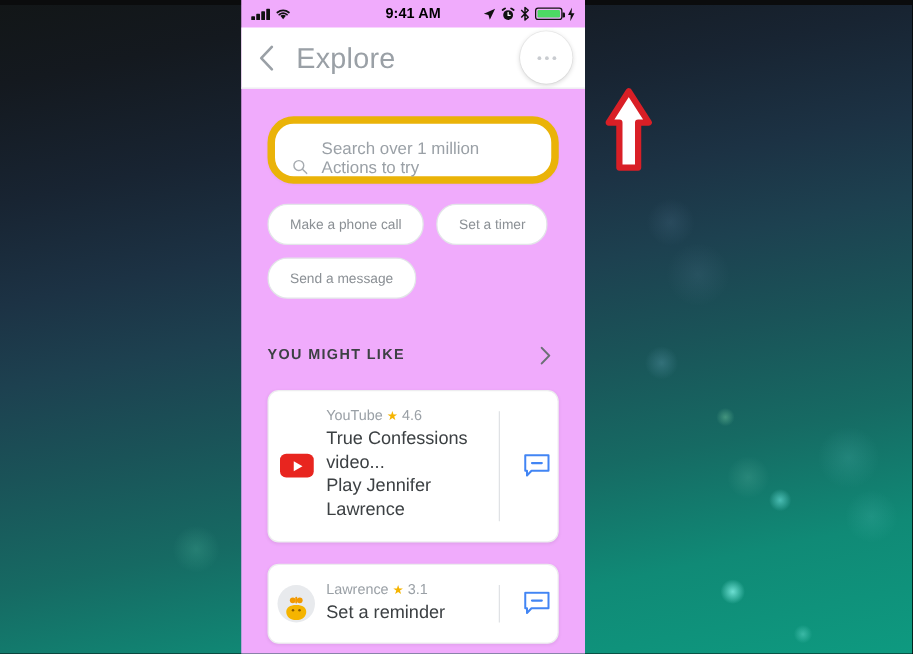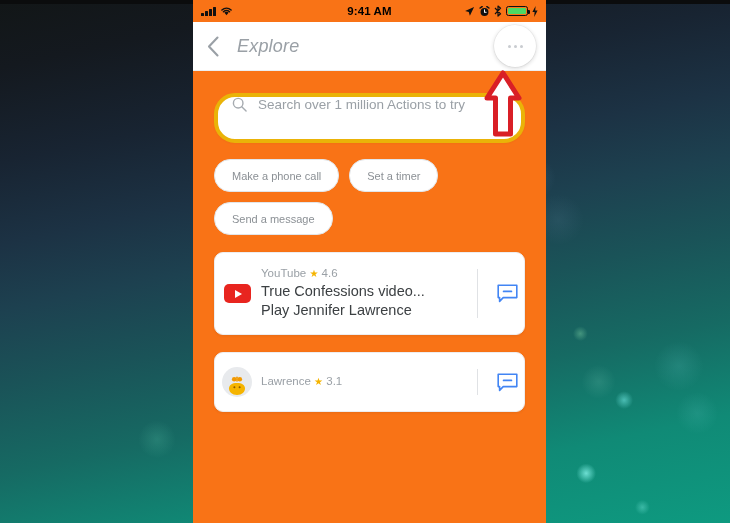--- a/index.html
+++ b/index.html
@@ -35,22 +35,22 @@
       radial-gradient(circle at 95.5% 79%, rgba(120,220,220,.13) 0%, rgba(120,220,220,0) 2.6%),
       radial-gradient(circle at 73.5% 34%, rgba(150,190,230,.10) 0%, rgba(150,190,230,0) 3%),
       radial-gradient(circle at 82% 73%, rgba(180,255,230,.12) 0%, rgba(180,255,230,0) 2.4%),
       radial-gradient(circle at 21.5% 84%, rgba(120,235,200,.16) 0%, rgba(120,235,200,0) 2.6%),
       radial-gradient(circle at 76.5% 42%, rgba(170,200,240,.08) 0%, rgba(170,200,240,0) 4%);
   }
   .topbar-black{position:absolute;left:0;top:0;width:730px;height:4px;background:#0b0c0d;}
 
   
   .phone{
-    position:absolute;left:193px;top:0;width:353px;height:523px;
-    background:#f97316;overflow:hidden;
+    position:absolute;left:193px;top:0;width:275px;height:523px;
+    background:#f0abfc;overflow:hidden;
   }
 
   
   .statusbar{
     position:relative;height:22px;display:flex;align-items:center;
     padding:0 8px;color:#000;
   }
   .sb-left{display:flex;align-items:center;gap:4px;}
   .sb-center{position:absolute;left:0;right:0;text-align:center;
     font-size:11.5px;font-weight:bold;letter-spacing:.1px;pointer-events:none;}
@@ -74,36 +74,36 @@
   
   .header{
     position:relative;height:48px;display:flex;align-items:center;
     border-bottom:1px solid #eceef0;background:#fff;
   }
   .back-btn{
     width:40px;height:48px;display:flex;align-items:center;justify-content:center;
     cursor:pointer;
   }
   .page-title{
-    font-size:18px;color:#9aa0a6;letter-spacing:.2px;margin-left:4px;font-style:italic;
+    font-size:23px;color:#9aa0a6;letter-spacing:.2px;margin-left:4px;
   }
   .more-btn{
     position:absolute;right:10px;top:3px;width:42px;height:42px;border-radius:50%;
     background:#fff;display:flex;align-items:center;justify-content:center;gap:3px;
     box-shadow:0 1px 4px rgba(0,0,0,.18), 0 0 0 .6px rgba(0,0,0,.05);
     cursor:pointer;
   }
   .more-btn i{width:3px;height:3px;border-radius:50%;background:#c9ccd0;display:block;}
 
   
   .content{padding:0 21px;}
 
   .search{
-    margin-top:22px;height:42px;border:4px solid #eab308;border-radius:21px;
-    display:flex;align-items:flex-start;padding:0 14px;background:#fff;
+    margin-top:22px;height:42px;border:6px solid #eab308;border-radius:21px;
+    display:flex;align-items:flex-end;padding:0 14px;background:#fff;
     box-shadow:0 1px 2px rgba(0,0,0,.03);
   }
   .search .ph{
     margin-left:11px;font-size:13.5px;color:#9aa0a6;
   }
 
   .section-head{
     display:flex;align-items:center;justify-content:space-between;
     margin-top:34px;
   }
@@ -221,20 +221,28 @@
         <span class="ph">Search over 1 million Actions to try</span>
       </div>
 
 
       <div class="chips">
         <div class="chip">Make a phone call</div>
         <div class="chip">Set a timer</div>
         <div class="chip">Send a message</div>
       </div>
 
+      <div class="section-head">
+        <div class="section-title">YOU MIGHT LIKE</div>
+        <div class="chev">
+          <svg width="9" height="15" viewBox="0 0 9 15">
+            <path d="M1.4 1.3 L7.4 7.5 L1.4 13.7" stroke="#6b7075" stroke-width="1.7" fill="none" stroke-linecap="round" stroke-linejoin="round"></path>
+          </svg>
+        </div>
+      </div>
 
       <div class="card">
         <div class="card-icon">
           <span class="yt"></span>
         </div>
         <div class="card-body">
           <div class="card-meta">
             <span>YouTube</span>
             <span class="star">★</span>
             <span>4.6</span>
@@ -263,20 +271,21 @@
               <circle cx="15.6" cy="16.2" r="1" fill="#8a5a00"></circle>
             </svg>
           </span>
         </div>
         <div class="card-body">
           <div class="card-meta">
             <span>Lawrence</span>
             <span class="star">★</span>
             <span>3.1</span>
           </div>
+          <div class="card-title">Set a reminder</div>
         </div>
         <div class="card-sep"></div>
         <div class="card-action">
           <svg width="21" height="19" viewBox="0 0 21 19">
             <path d="M1.2 1.2 H19.8 V13.6 H6.2 L2.6 17.4 V13.6 H1.2 Z" stroke="#4285f4" stroke-width="1.6" fill="none" stroke-linejoin="round"></path>
             <path d="M6.6 7.4 H14.4" stroke="#4285f4" stroke-width="1.8" stroke-linecap="round"></path>
           </svg>
         </div>
       </div>
 

